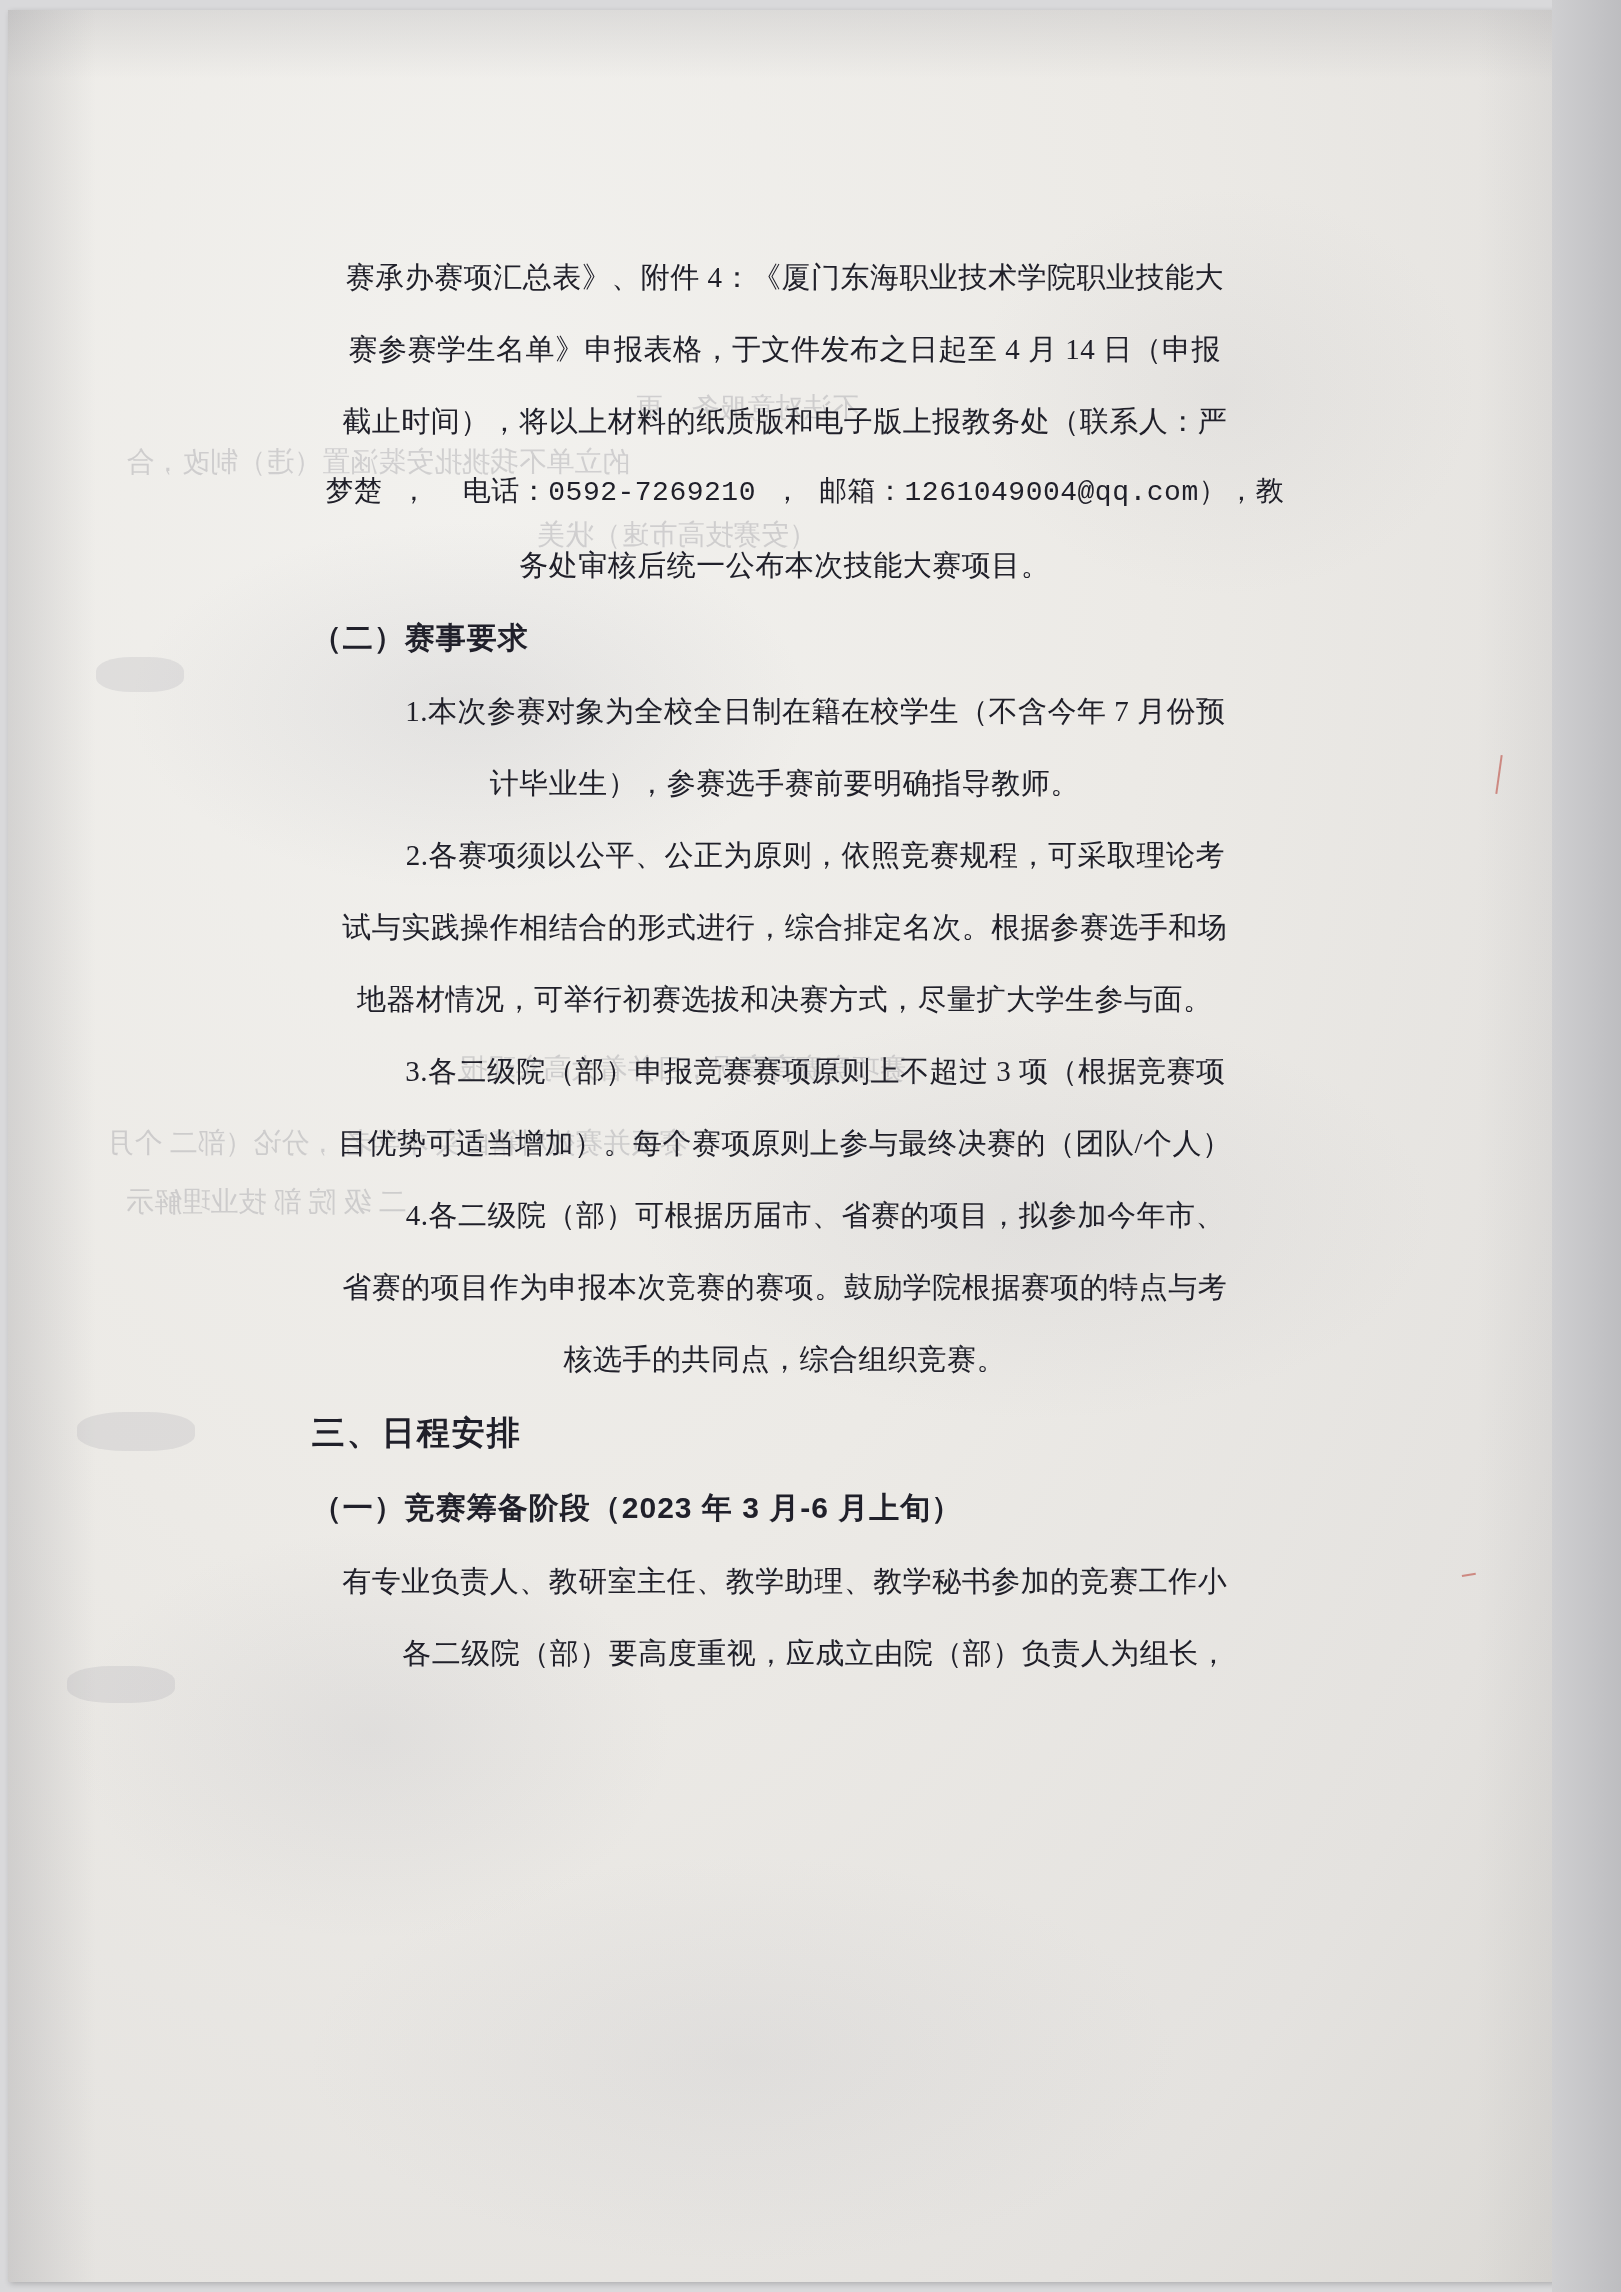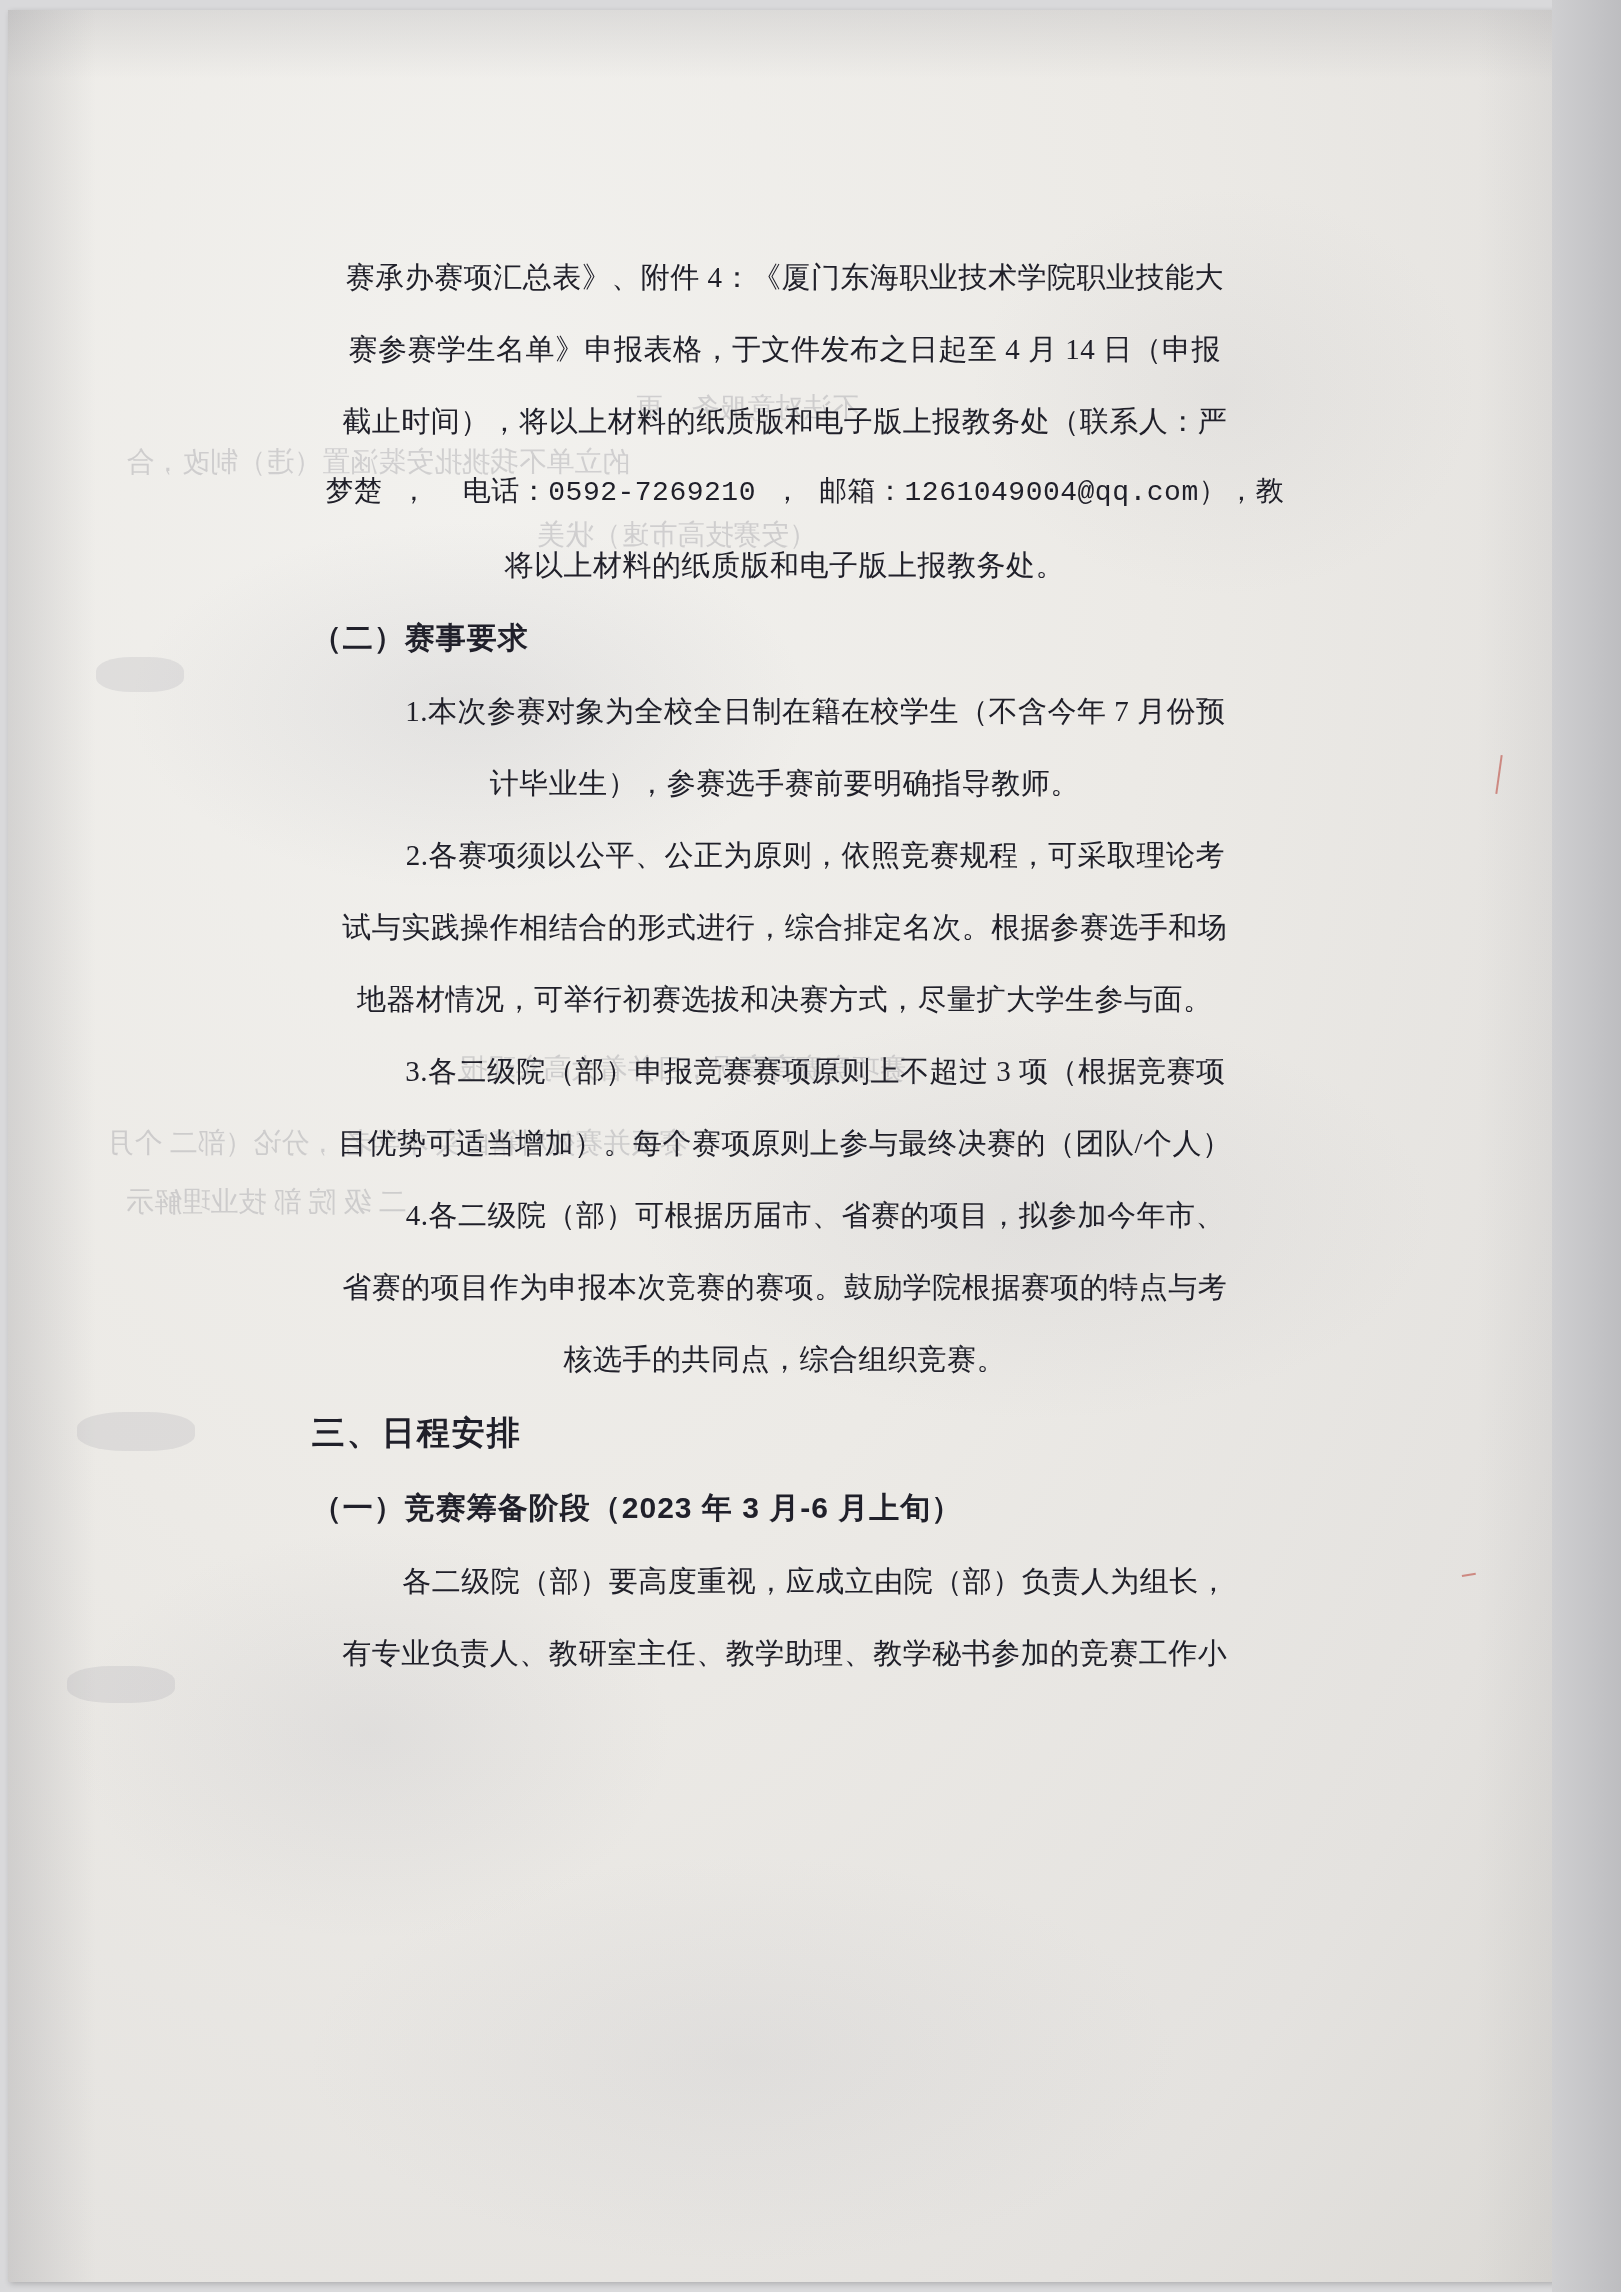--- a/index.html
+++ b/index.html
@@ -134,21 +134,21 @@
     <div class="smudge" style="left:59px; top:1656px; width:108px; height:37px;"></div>
     <div class="redmark" style="left:1490px; top:745px;"></div>
     <div class="redmark" style="left:1460px; top:1558px; height:13.7px; transform:rotate(80deg);"></div>
 
     <div class="doc">
 
       <div class="line">赛承办赛项汇总表》、附件 4：《厦门东海职业技术学院职业技能大</div>
       <div class="line">赛参赛学生名单》申报表格，于文件发布之日起至 4 月 14 日（申报</div>
       <div class="line">截止时间），将以上材料的纸质版和电子版上报教务处（联系人：严</div>
       <div class="line mono" style="font-size:28px;">梦楚 ，  电话：0592-7269210 ， 邮箱：1261049004@qq.com），教</div>
-      <div class="line">将以上材料的纸质版和电子版上报教务处。</div>
+      <div class="line">务处审核后统一公布本次技能大赛项目。</div>
 
       <div class="heading-sub">（二）赛事要求</div>
 
       <div class="line ind1">1.本次参赛对象为全校全日制在籍在校学生（不含今年 7 月份预</div>
       <div class="line">计毕业生），参赛选手赛前要明确指导教师。</div>
 
       <div class="line ind1">2.各赛项须以公平、公正为原则，依照竞赛规程，可采取理论考</div>
       <div class="line">试与实践操作相结合的形式进行，综合排定名次。根据参赛选手和场</div>
       <div class="line">地器材情况，可举行初赛选拔和决赛方式，尽量扩大学生参与面。</div>
 
@@ -156,20 +156,20 @@
       <div class="line">目优势可适当增加）。每个赛项原则上参与最终决赛的（团队/个人）</div>
 
       <div class="line ind1">4.各二级院（部）可根据历届市、省赛的项目，拟参加今年市、</div>
       <div class="line">省赛的项目作为申报本次竞赛的赛项。鼓励学院根据赛项的特点与考</div>
       <div class="line">核选手的共同点，综合组织竞赛。</div>
 
       <div class="heading-big">三、日程安排</div>
 
       <div class="heading-sub">（一）竞赛筹备阶段（2023 年 3 月-6 月上旬）</div>
 
+      <div class="line">有专业负责人、教研室主任、教学助理、教学秘书参加的竞赛工作小</div>
       <div class="line ind1">各二级院（部）要高度重视，应成立由院（部）负责人为组长，</div>
-      <div class="line">有专业负责人、教研室主任、教学助理、教学秘书参加的竞赛工作小</div>
 
     </div>
   </div>
   <div class="right-gutter"></div>
 </div>
 
 
 </body></html>

